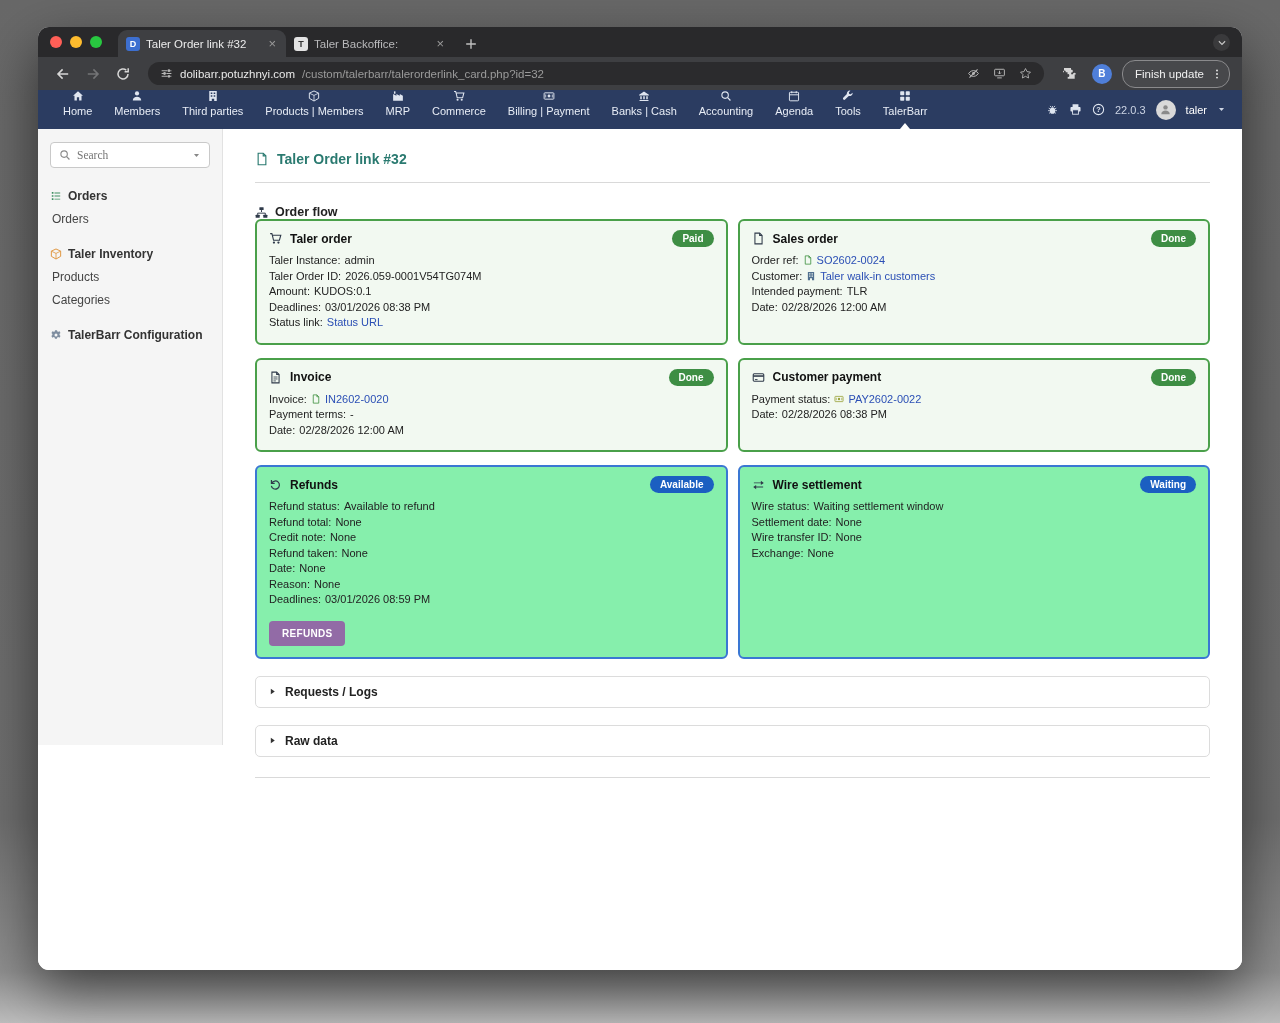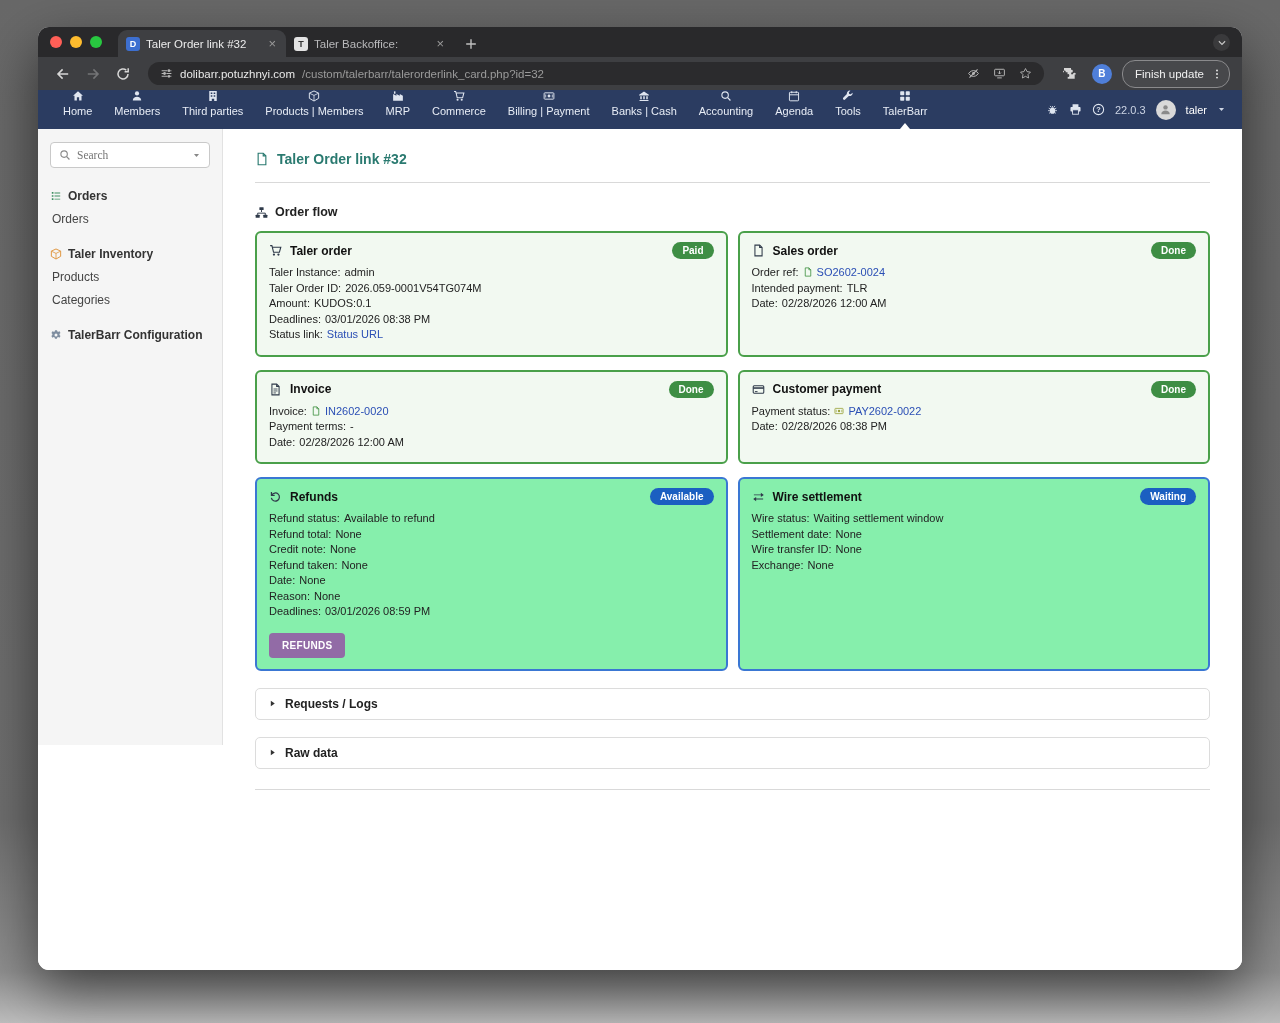--- a/index.html
+++ b/index.html
@@ -91,21 +91,21 @@
   .sh-ic{display:flex;align-items:center}
   .sh-ic svg{width:12px;height:12px}
   .side-item{font-size:12px;color:#444;margin:9px 0 0 2px;cursor:pointer}
 
   .main{flex:1;padding:22px 32px 0;min-width:0}
   .page-title{display:flex;align-items:center;gap:8px;color:var(--title-teal,#2a7a70);
               font-size:14px;font-weight:700}
   .pt-ic{color:var(--title-teal,#2a7a70);display:flex;align-items:center}
   .pt-ic svg{width:14px;height:14px}
   .title-rule{border:0;border-top:1px solid #d9d9d9;margin:15px 0 22px}
-  .flow-head{display:flex;align-items:center;gap:7px;font-size:12.5px;font-weight:700;color:#222;margin-bottom:12px}
+  .flow-head{display:flex;align-items:center;gap:7px;font-size:12.5px;font-weight:700;color:#222;}
   .fh-ic{color:#2f3a4a;display:flex;align-items:center}
   .fh-ic svg{width:13px;height:13px}
 
   .cards{display:grid;grid-template-columns:1fr 1fr;gap:13px 10px}
   .card{border-radius:6px;padding:9px 12px 11px;border:2px solid}
   .card.green{border-color:var(--green-border,#4aa04a);background:#f2f9f1}
   .card.blue{border-color:var(--blue-border,#3a77d3);background:#86efac}
   .card-head{display:flex;align-items:center;gap:8px;margin-bottom:7px}
   .ci{color:#2f3a4a;display:flex;align-items:center}
   .ci svg{width:13px;height:13px}
@@ -503,20 +503,28 @@
             <div class="row">
               <span>Order ref:</span>
               <a href="#"><span class="ic-green">
                   <svg viewBox="0 0 16 16" fill="currentColor" aria-hidden="true">
                     <path d="M3.6 1.4h5.8l3 3V14.6H3.6z" fill="none" stroke="currentColor" stroke-width="1.3"></path>
                     <path d="M9.4 1.4v3h3" fill="none" stroke="currentColor" stroke-width="1.3"></path>
                   </svg>
                 </span>SO2602-0024</a>
             </div>
             <div class="row">
+              <span>Customer:</span>
+              <a href="#"><span class="ic-slate">
+                  <svg viewBox="0 0 16 16" fill="currentColor" aria-hidden="true">
+                    <path d="M3 1.4h10V14.7H9.6v-3H6.4v3H3zM5 3.4h2.1v2H5zm3.9 0H11v2H8.9zM5 7h2.1v2H5zm3.9 0H11v2H8.9z" fill-rule="evenodd"></path>
+                  </svg>
+                </span>Taler walk-in customers</a>
+            </div>
+            <div class="row">
               <span>Intended payment:</span>
               <span>TLR</span>
             </div>
             <div class="row">
               <span>Date:</span>
               <span>02/28/2026 12:00 AM</span>
             </div>
           </div>
           <div class="card green">
             <div class="card-head">

